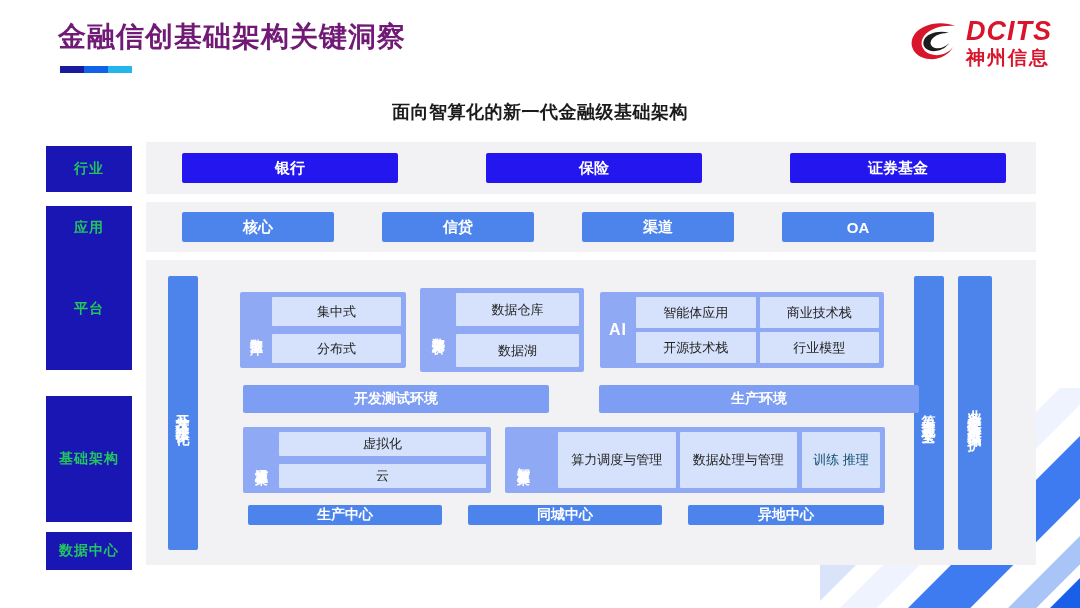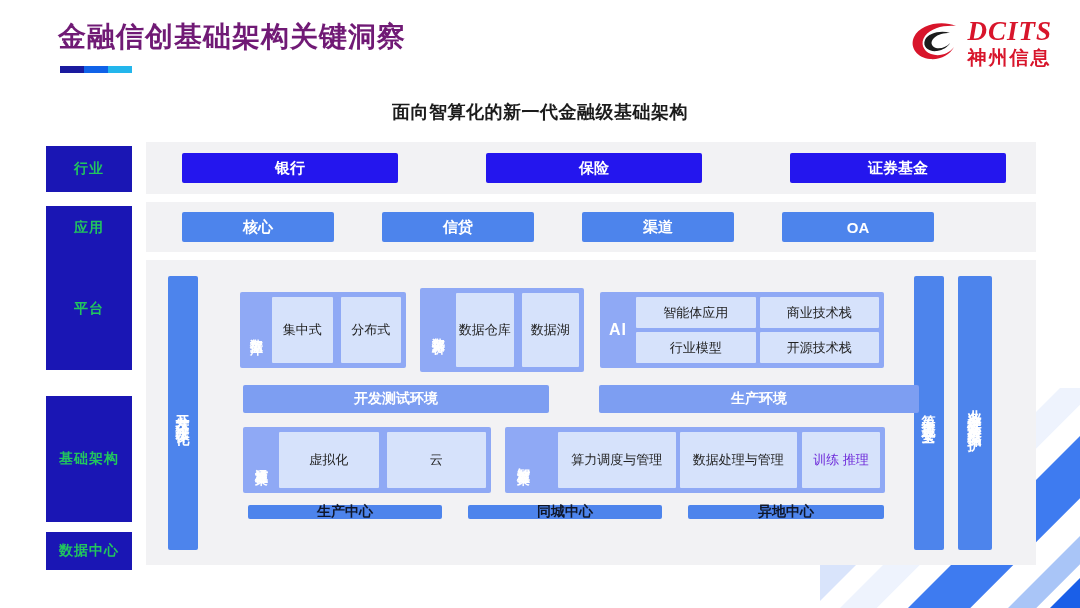--- a/index.html
+++ b/index.html
@@ -33,21 +33,21 @@
     position: absolute; left: 58px; top: 18px;
     font-size: 28px; font-weight: bold; color: #701a75;
     letter-spacing: 1px; white-space: nowrap;
   }
   .title-rule { position: absolute; left: 60px; top: 66px; display: flex; width: 72px; height: 7px; }
   .title-rule span { display: block; height: 100%; }
   .title-rule .r1 { width: 24px; background: #1a1a9e; }
   .title-rule .r2 { width: 24px; background: #1062e8; }
   .title-rule .r3 { width: 24px; background: #23b6ec; }
 
-  .logo { position: absolute; right: 28px; top: 18px; display: flex; align-items: center; gap: 6px; font-family: Liberation Serif, serif; }
+  .logo { position: absolute; right: 28px; top: 18px; display: flex; align-items: center; gap: 6px; }
   .logo-mark { width: 52px; height: 48px; flex: 0 0 auto; }
   .logo-text { display: flex; flex-direction: column; line-height: 1; }
   .logo-en { font-size: 27px; font-weight: bold; color: #d8152b; letter-spacing: 1px;
              font-style: italic; }
   .logo-cn { font-size: 19px; font-weight: bold; color: #d8152b; letter-spacing: 2px; margin-top: 3px; }
 
   .subtitle {
     position: absolute; left: 0; top: 100px; width: 1080px; text-align: center;
     font-size: 18px; font-weight: bold; color: #1b1b1b; letter-spacing: .5px;
   }
@@ -107,21 +107,21 @@
     position: absolute; background: #8fa9f5; border-radius: 2px;
     display: flex; align-items: stretch; padding: 5px;
   }
   .group-label {
     color: #ffffff; font-weight: bold; font-size: 13px;
     writing-mode: vertical-rl; text-orientation: upright;
     display: flex; align-items: center; justify-content: center;
     width: 22px; flex: 0 0 22px; letter-spacing: 1px;
   }
   .group-label.wide { width: 26px; flex: 0 0 26px; }
-  .group-cells { flex: 1 1 auto; display: flex; flex-direction: row; gap: 8px; margin-left: 5px; }
+  .group-cells { flex: 1 1 auto; display: flex; flex-direction: column; gap: 8px; margin-left: 5px; }
   .cell {
     background: #d6e2fb; color: #222222; font-size: 13px;
     display: flex; align-items: center; justify-content: center;
     flex: 1 1 0; border-radius: 1px;
   }
 
   .grp-db   { left: 240px; top: 292px; width: 166px; height: 76px; }
   .grp-da   { left: 420px; top: 288px; width: 164px; height: 84px; }
   .grp-ai   { left: 600px; top: 292px; width: 284px; height: 76px; }
 
@@ -138,28 +138,28 @@
   .env-dev  { left: 243px; top: 385px; width: 306px; height: 28px; }
   .env-prod { left: 599px; top: 385px; width: 320px; height: 28px; }
 
   
   .grp-tong { left: 243px; top: 427px; width: 248px; height: 66px; }
   .grp-zhi  { left: 505px; top: 427px; width: 380px; height: 66px;
               display: flex; align-items: stretch; }
   .zhi-mid { flex: 1 1 auto; display: flex; flex-direction: row; gap: 4px; margin-left: 22px; }
   .zhi-side { flex: 0 0 78px; margin-left: 5px; background: #d6e2fb; border-radius: 1px;
               display: flex; align-items: center; justify-content: center;
-              font-size: 13px; color: #6d28d9; line-height: 1.35; text-align: center; }
+              font-size: 13px; color: #0c4a6e; line-height: 1.35; text-align: center; }
 
   
   .dcbtn {
-    position: absolute; background: #4d84ec; color: #0f172a;
+    position: absolute; background: #4d84ec; color: #ffffff;
     font-size: 14px; font-weight: bold; border-radius: 2px;
     display: flex; align-items: center; justify-content: center;
-    height: 14px; top: 505px;
+    height: 20px; top: 505px;
   }
   .dc1 { left: 248px; width: 194px; }
   .dc2 { left: 468px; width: 194px; }
   .dc3 { left: 688px; width: 196px; }
 </style>
 </head>
 <body>
 
 <div id="slide">
 
@@ -238,22 +238,22 @@
       <div class="cell">数据仓库</div>
       <div class="cell">数据湖</div>
     </div>
   </div>
 
   <div class="group grp-ai">
     <div class="group-label" style="writing-mode:horizontal-tb; font-size:16px; width:26px; flex:0 0 26px;">AI</div>
     <div class="ai-grid">
       <div class="cell">智能体应用</div>
       <div class="cell">商业技术栈</div>
+      <div class="cell">开源技术栈</div>
       <div class="cell">行业模型</div>
-      <div class="cell">开源技术栈</div>
     </div>
   </div>
 
   <div class="envbar env-dev">开发测试环境</div>
   <div class="envbar env-prod">生产环境</div>
 
   <div class="group grp-tong">
     <div class="group-label wide">通算框架</div>
     <div class="group-cells">
       <div class="cell">虚拟化</div>

